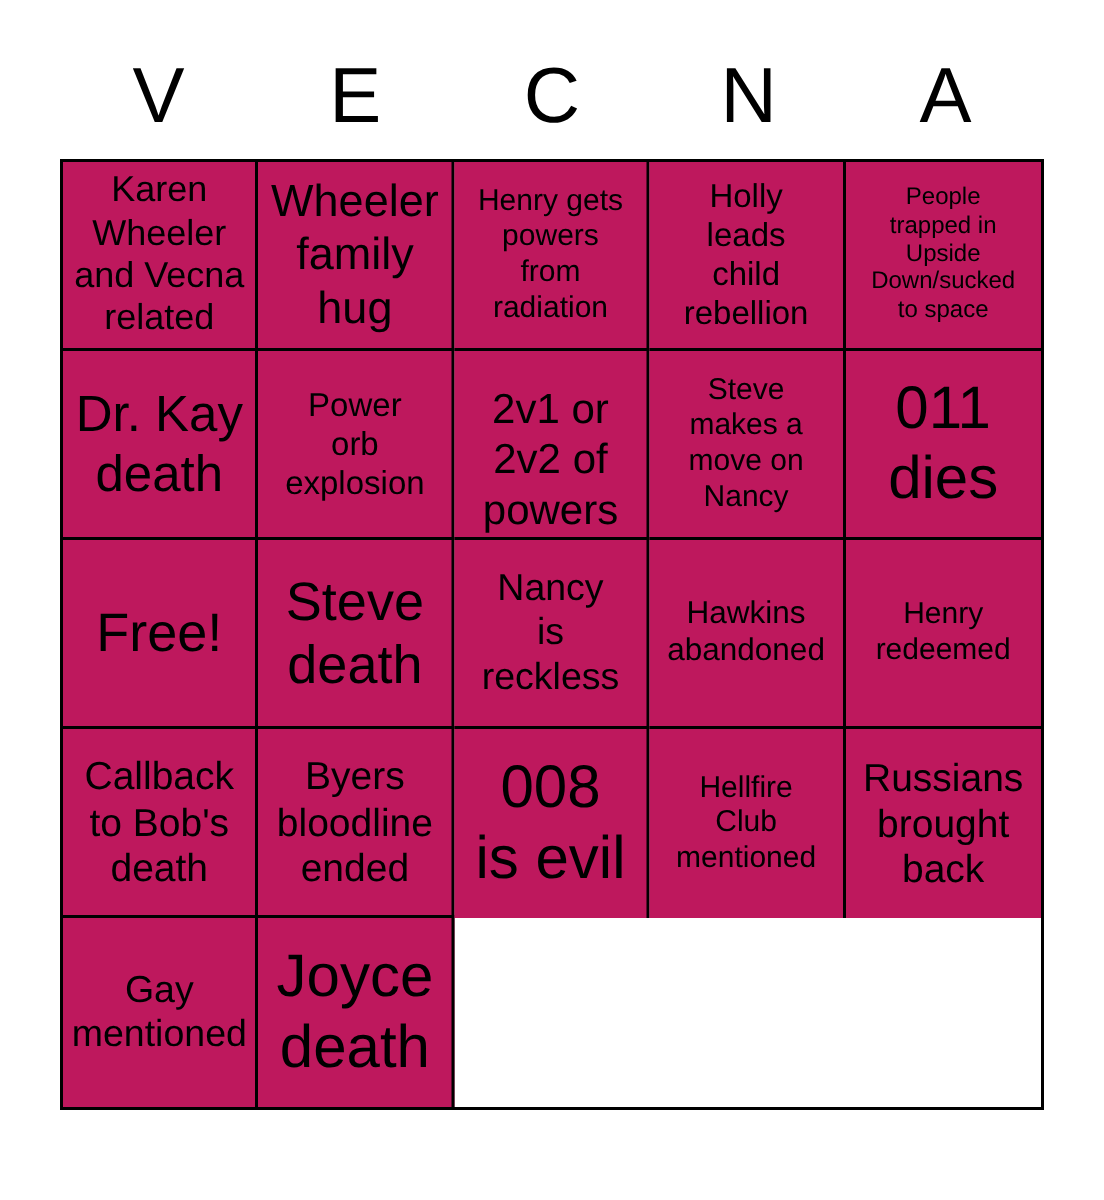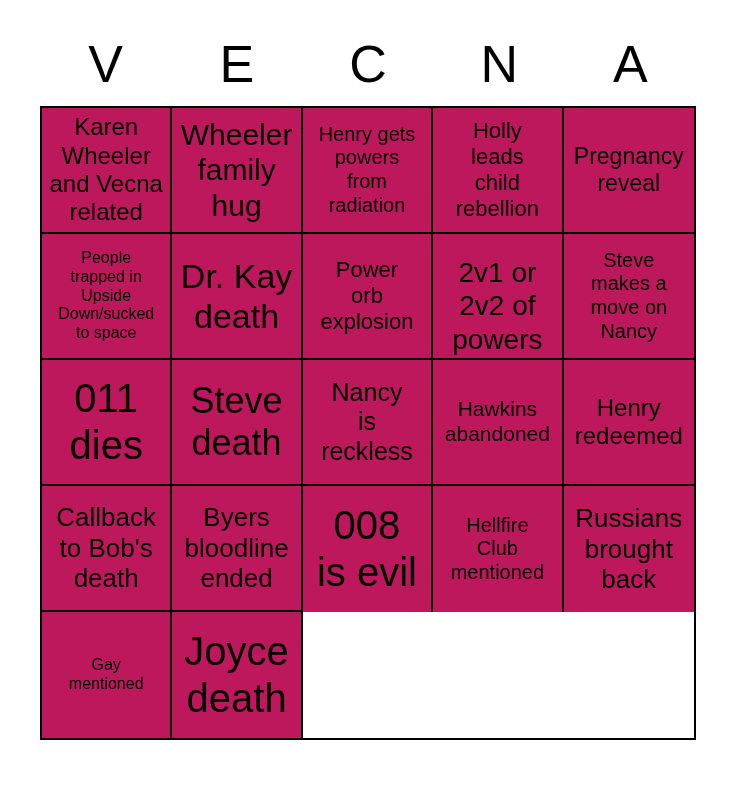--- a/index.html
+++ b/index.html
@@ -89,24 +89,20 @@
 from
 radiation</span>
       </div>
       <div class="cell">
         <span class="cell-text" style="font-size: 22px;">Holly
 leads
 child
 rebellion</span>
       </div>
       <div class="cell">
-        <span class="cell-text" style="font-size: 23px;">Pregnancy
-reveal</span>
-      </div>
-      <div class="cell">
         <span class="cell-text" style="font-size: 16px;">People
 trapped in
 Upside
 Down/sucked
 to space</span>
       </div>
       <div class="cell">
         <span class="cell-text" style="font-size: 34px;">Dr. Kay
 death</span>
       </div>
@@ -124,34 +120,37 @@
         <span class="cell-text" style="font-size: 20px;">Steve
 makes a
 move on
 Nancy</span>
       </div>
       <div class="cell">
         <span class="cell-text" style="font-size: 40px;">011
 dies</span>
       </div>
       <div class="cell">
+        <span class="cell-text" style="font-size: 36px;">Free!</span>
+      </div>
+      <div class="cell">
         <span class="cell-text" style="font-size: 36px;">Steve
 death</span>
       </div>
       <div class="cell">
         <span class="cell-text" style="font-size: 25px;">Nancy
 is
 reckless</span>
       </div>
       <div class="cell">
         <span class="cell-text" style="font-size: 21px;">Hawkins
 abandoned</span>
       </div>
       <div class="cell">
-        <span class="cell-text" style="font-size: 24px;">Henry
+        <span class="cell-text" style="font-size: 20px;">Henry
 redeemed</span>
       </div>
       <div class="cell">
         <span class="cell-text" style="font-size: 26px;">Callback
 to Bob's
 death</span>
       </div>
       <div class="cell">
         <span class="cell-text" style="font-size: 26px;">Byers
 bloodline
@@ -165,21 +164,21 @@
         <span class="cell-text" style="font-size: 20px;">Hellfire
 Club
 mentioned</span>
       </div>
       <div class="cell">
         <span class="cell-text" style="font-size: 26px;">Russians
 brought
 back</span>
       </div>
       <div class="cell">
-        <span class="cell-text" style="font-size: 16px;">Gay
+        <span class="cell-text" style="font-size: 25px;">Gay
 mentioned</span>
       </div>
       <div class="cell">
         <span class="cell-text" style="font-size: 40px;">Joyce
 death</span>
       </div>
     </div>
 </div>
 
 </body></html>

